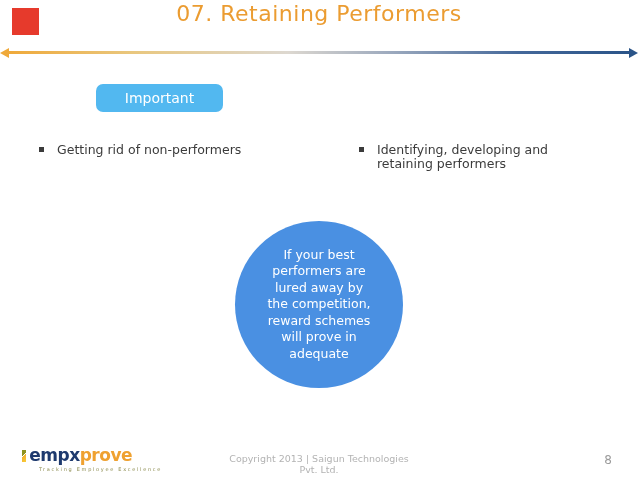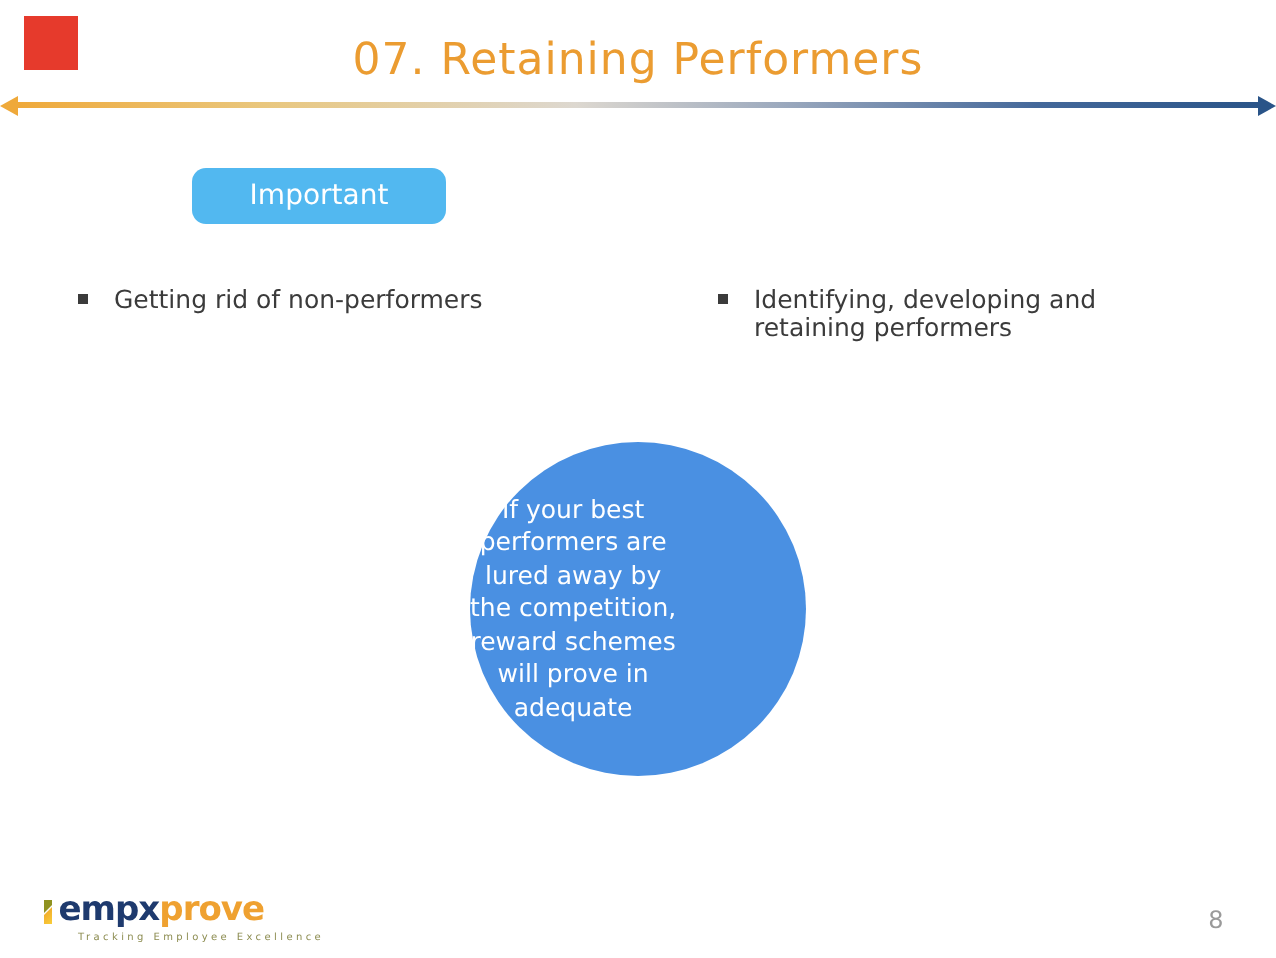--- a/index.html
+++ b/index.html
@@ -18,21 +18,21 @@
   .accent-square {
     position: absolute;
     left: 12px; top: 8px;
     width: 27px; height: 27px;
     background: #e63a2c;
   }
 
   .slide-title {
     position: absolute;
     left: 0; right: 0;
-    top: 18px;
+    top: 1px;
     text-align: center;
     font-size: 22px;
     color: #eb9c31;
     letter-spacing: 0.5px;
   }
 
   
   .divider {
     position: absolute;
     left: 8px; right: 8px;
@@ -98,21 +98,21 @@
     left: 235px; top: 221px;
     width: 168px; height: 167px;
     border-radius: 50%;
     background: #4a90e2;
     color: #ffffff;
     font-size: 12.5px;
     line-height: 16.5px;
     text-align: center;
     display: flex;
     align-items: center;
-    justify-content: flex-start;
+    justify-content: center;
     white-space: pre-line;
   }
 
   .footer-copyright {
     position: absolute;
     left: 169px; top: 453px;
     width: 300px;
     text-align: center;
     color: #b3b3b3;
     font-size: 9.5px;
@@ -203,16 +203,18 @@
 
   <div class="logo">
     <div class="logo-row">
       <span class="logo-mark"></span>
       <span class="logo-word logo-word-primary">empx</span>
       <span class="logo-word logo-word-secondary">prove</span>
     </div>
     <div class="logo-tagline">Tracking Employee Excellence</div>
   </div>
 
+  <div class="footer-copyright">Copyright 2013 | Saigun Technologies
+Pvt. Ltd.</div>
 
   <div class="page-number">8</div>
 
 </div>
 
 </body></html>

